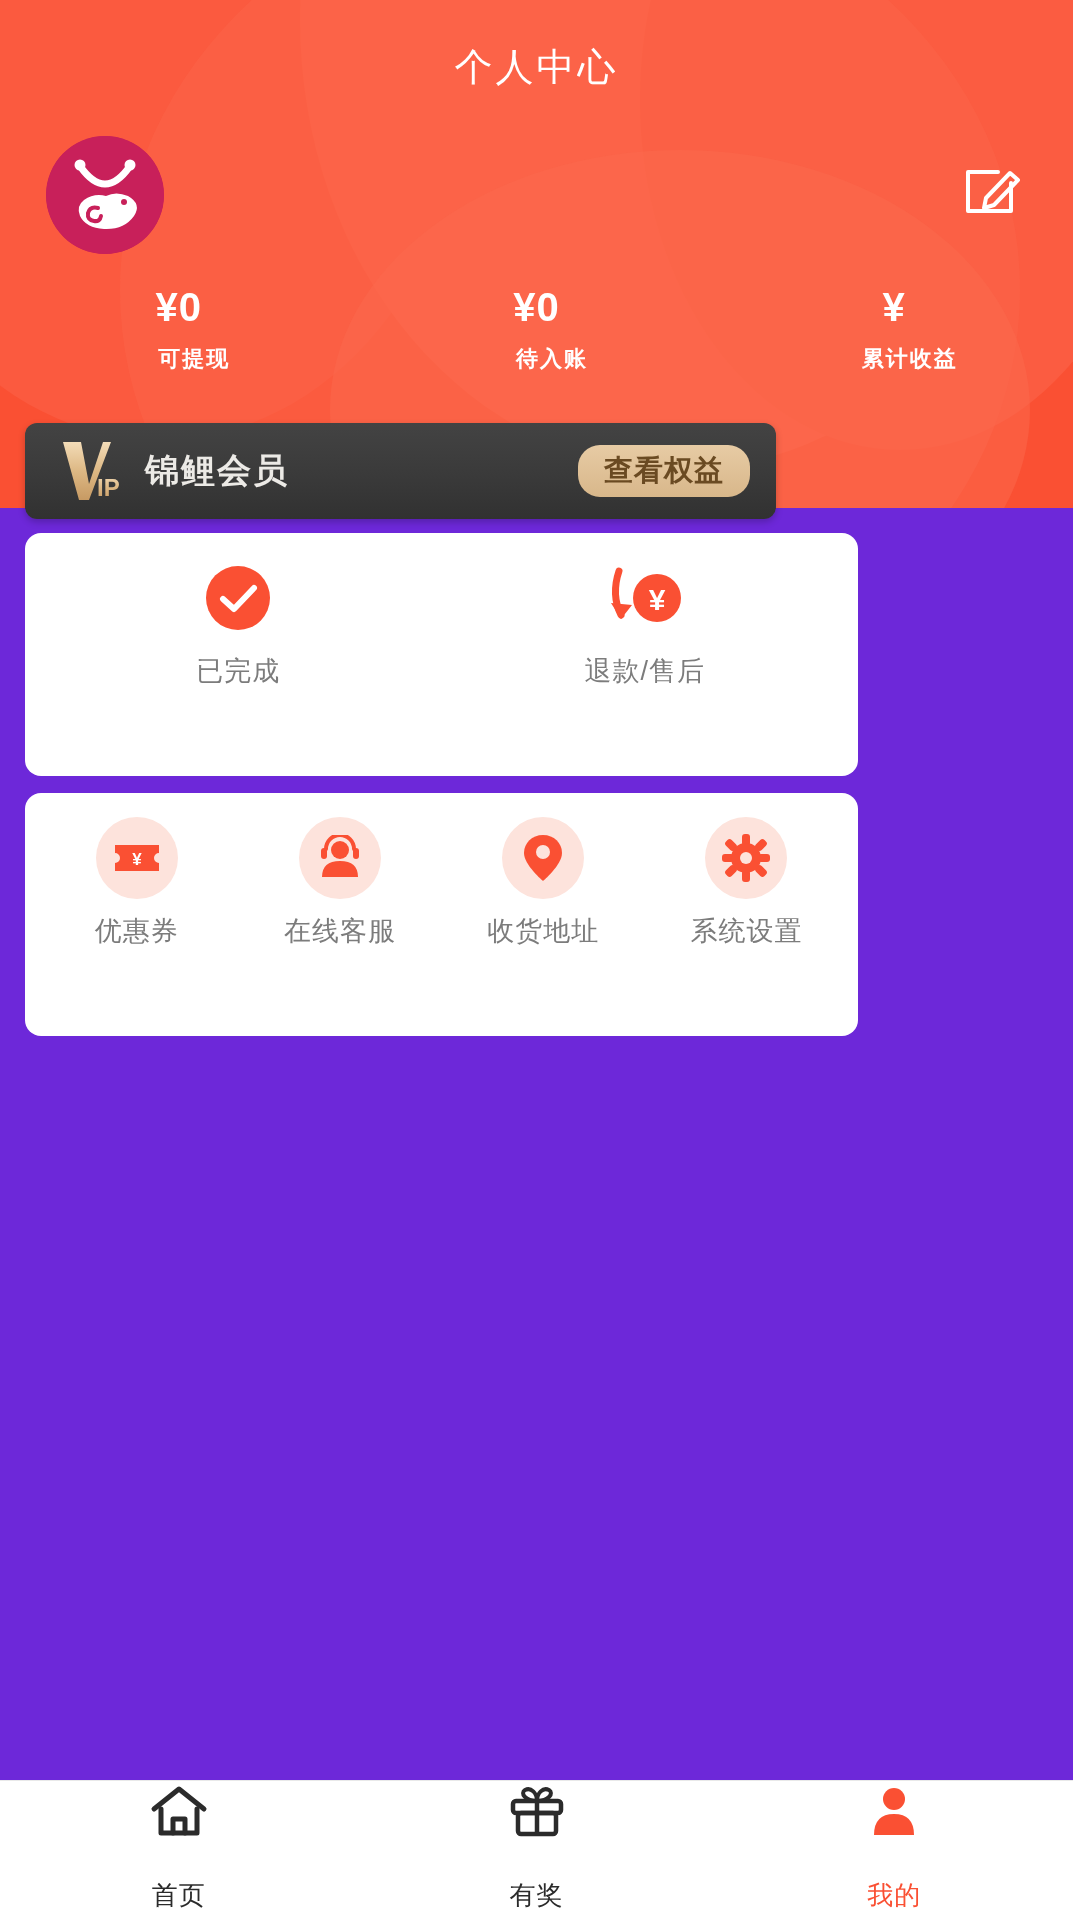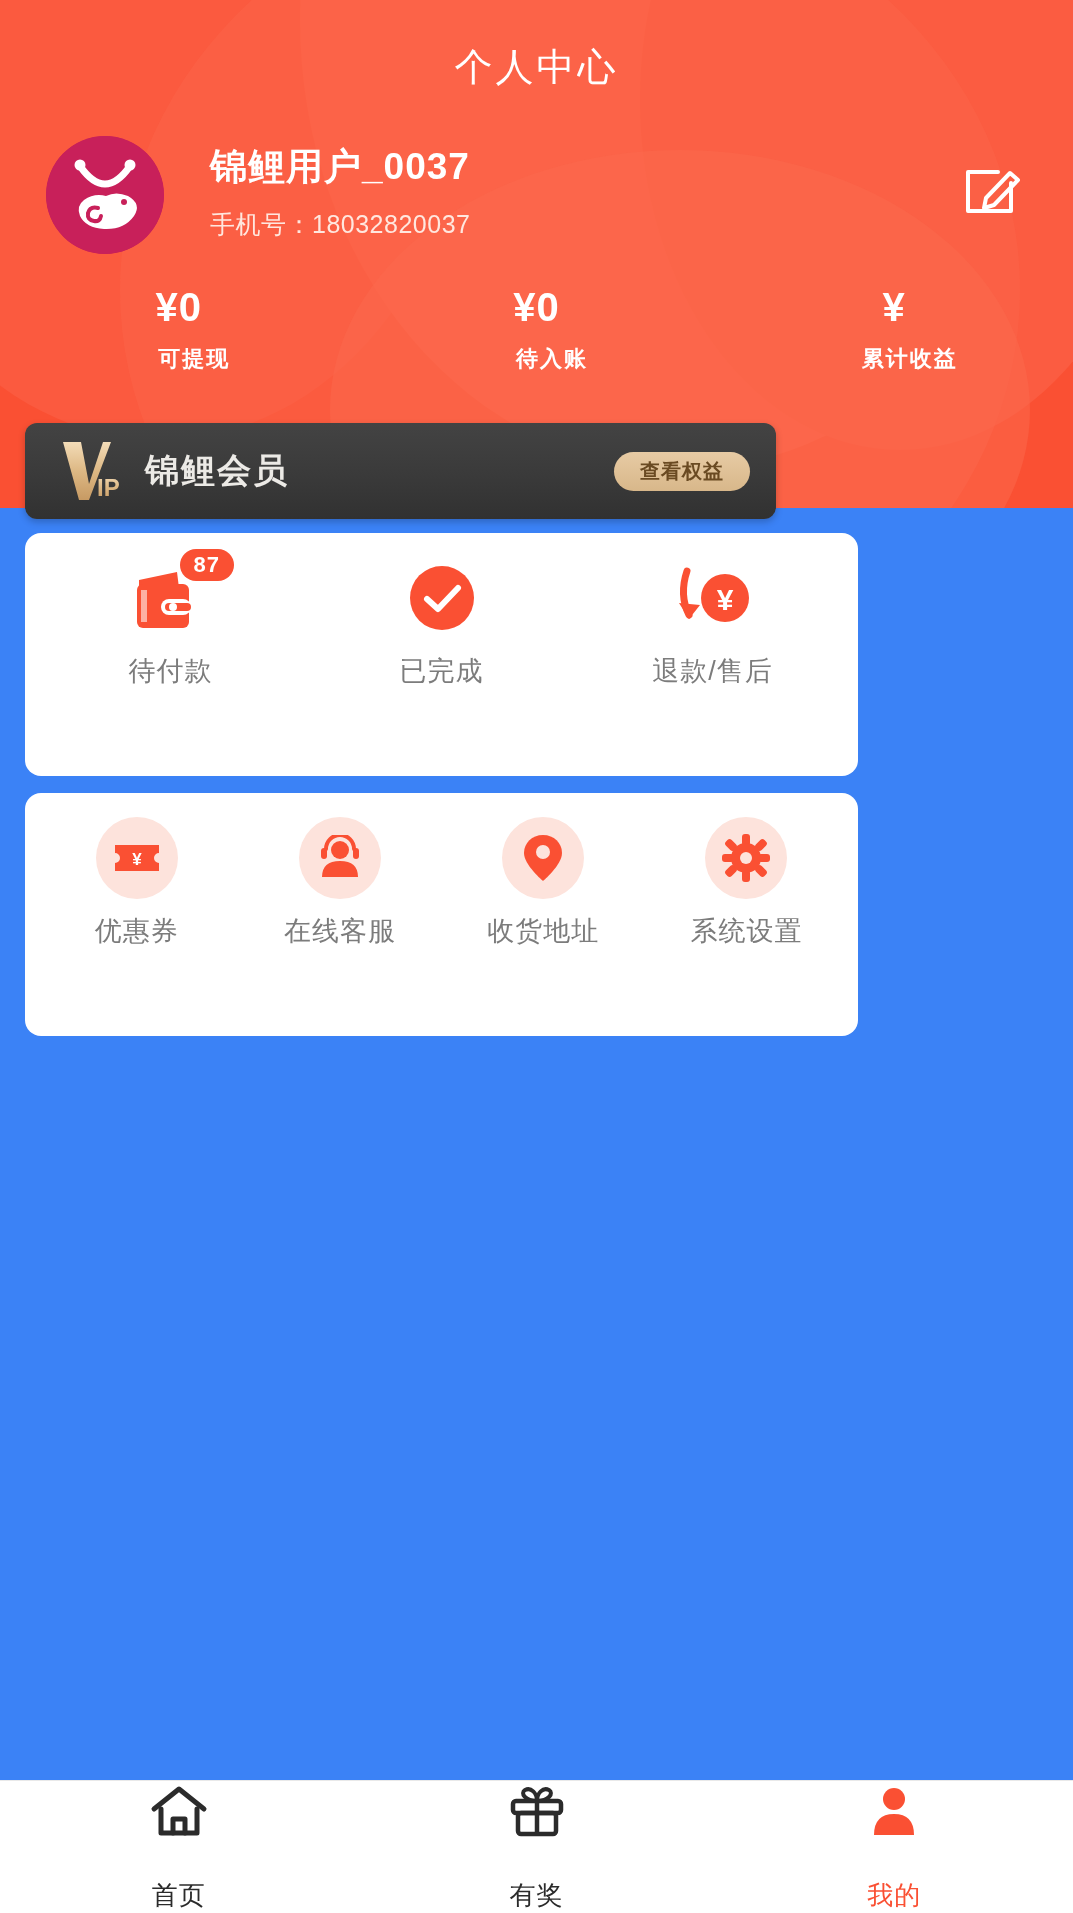--- a/index.html
+++ b/index.html
@@ -2,21 +2,21 @@
 <html><head>
 <meta charset="utf-8">
 <style>
   * { margin:0; padding:0; box-sizing:border-box; }
   html, body {
     width:1073px; height:1913px;
     background:#efefef;
     font-family:"Liberation Sans","DejaVu Sans",sans-serif;
     overflow:hidden;
   }
-  .phone { position:relative; width:1073px; height:1913px; background:#3b82f6; }
+  .phone { position:relative; width:1073px; height:1913px; background:#6d28d9; }
 
   
   .header {
     position:relative;
     height:508px;
     background:#fa5033;
     overflow:hidden;
   }
   .hdr-blob { position:absolute; border-radius:50%; pointer-events:none; }
   .blob-a { width:620px; height:760px; left:-150px; top:-320px; background:#fb5a3f; }
@@ -67,21 +67,21 @@
     box-shadow:0 3px 7px rgba(0,0,0,.22);
   }
   .vip-logo { width:86px; height:62px; flex:0 0 auto; }
   .vip-logo svg { display:block; width:86px; height:62px; }
   .vip-title {
     color:#eceae6; font-size:34px; font-weight:bold; letter-spacing:2px;
   }
   .vip-spacer { flex:1; }
   .vip-btn {
     background:linear-gradient(180deg,#e7cba4 0%,#d8b78a 100%);
-    color:#6a4a22; font-size:20px; font-weight:bold;
+    color:#6a4a22; font-size:29px; font-weight:bold;
     border-radius:22px; padding:6px 26px; letter-spacing:1px;
     cursor:pointer; white-space:nowrap;text-align:right;
   }
 
   
   .card {
     position:absolute; left:25px; width:833px;
     background:#fff; border-radius:16px;
   }
   #orders-card { top:533px; height:243px; }
@@ -153,24 +153,20 @@
           <circle cx="59" cy="59" r="59" fill="#c8205a"></circle>
           <path d="M34 30 Q59 66 84 30" stroke="#fff" stroke-width="7" fill="none" stroke-linecap="round"></path>
           <circle cx="34" cy="29" r="5.5" fill="#fff"></circle>
           <circle cx="84" cy="29" r="5.5" fill="#fff"></circle>
           <path d="M82 60 Q96 68 88 80 Q78 94 58 93 Q40 92 34 80 Q30 70 38 64 Q48 57 60 60 Q70 55 82 60 Z" fill="#fff"></path>
           <path d="M52 72 Q44 70 42 77 Q41 84 48 85 Q54 86 55 80" stroke="#c8205a" stroke-width="4" fill="none" stroke-linecap="round"></path>
           <circle cx="78" cy="66" r="3" fill="#c8205a"></circle>
         </svg>
       </div>
 
-      <div class="pf-text">
-        <div class="pf-name">锦鲤用户_0037</div>
-        <div class="pf-phone">手机号：18032820037</div>
-      </div>
 
       <div class="edit-btn">
         <svg viewBox="0 0 58 58">
           <path d="M5 14 h30 M5 14 v39 h43 v-28" stroke="#fff" stroke-width="4" fill="none" stroke-linecap="round" stroke-linejoin="round"></path>
           <path d="M23 40 l24 -25 l8 7 l-24 25 l-10 3 Z" stroke="#fff" stroke-width="4" fill="none" stroke-linejoin="round"></path>
         </svg>
       </div>
     </div>
 
     <div class="stats">
@@ -204,34 +200,20 @@
       </svg>
     </div>
     <div class="vip-title">锦鲤会员</div>
     <div class="vip-spacer"></div>
     <div class="vip-btn">查看权益</div>
   </div>
 
   <div class="card" id="orders-card">
     <div class="grid4">
 
-      <div class="g-item">
-        <div class="g-icon">
-          <svg width="76" height="64" viewBox="0 0 76 64">
-            <path d="M6 14 L44 6 L46 22 L6 22 Z" fill="#fa5033"></path>
-            <rect x="4" y="18" width="52" height="44" rx="6" fill="#fa5033"></rect>
-            <rect x="8" y="24" width="6" height="32" fill="#fff" opacity=".55"></rect>
-            <rect x="28" y="33" width="30" height="16" rx="8" fill="#fff"></rect>
-            <rect x="32" y="37" width="26" height="8" rx="4" fill="#fa5033"></rect>
-            <circle cx="40" cy="41" r="4" fill="#fff"></circle>
-          </svg>
-          <div class="badge">87</div>
-        </div>
-        <div class="g-lbl">待付款</div>
-      </div>
 
 
       <div class="g-item">
         <div class="g-icon">
           <svg width="66" height="66" viewBox="0 0 66 66">
             <circle cx="33" cy="33" r="32" fill="#fa5033"></circle>
             <path d="M18 34 L29 44 L49 23" stroke="#fff" stroke-width="6" fill="none" stroke-linecap="round" stroke-linejoin="round"></path>
           </svg>
         </div>
         <div class="g-lbl">已完成</div>

